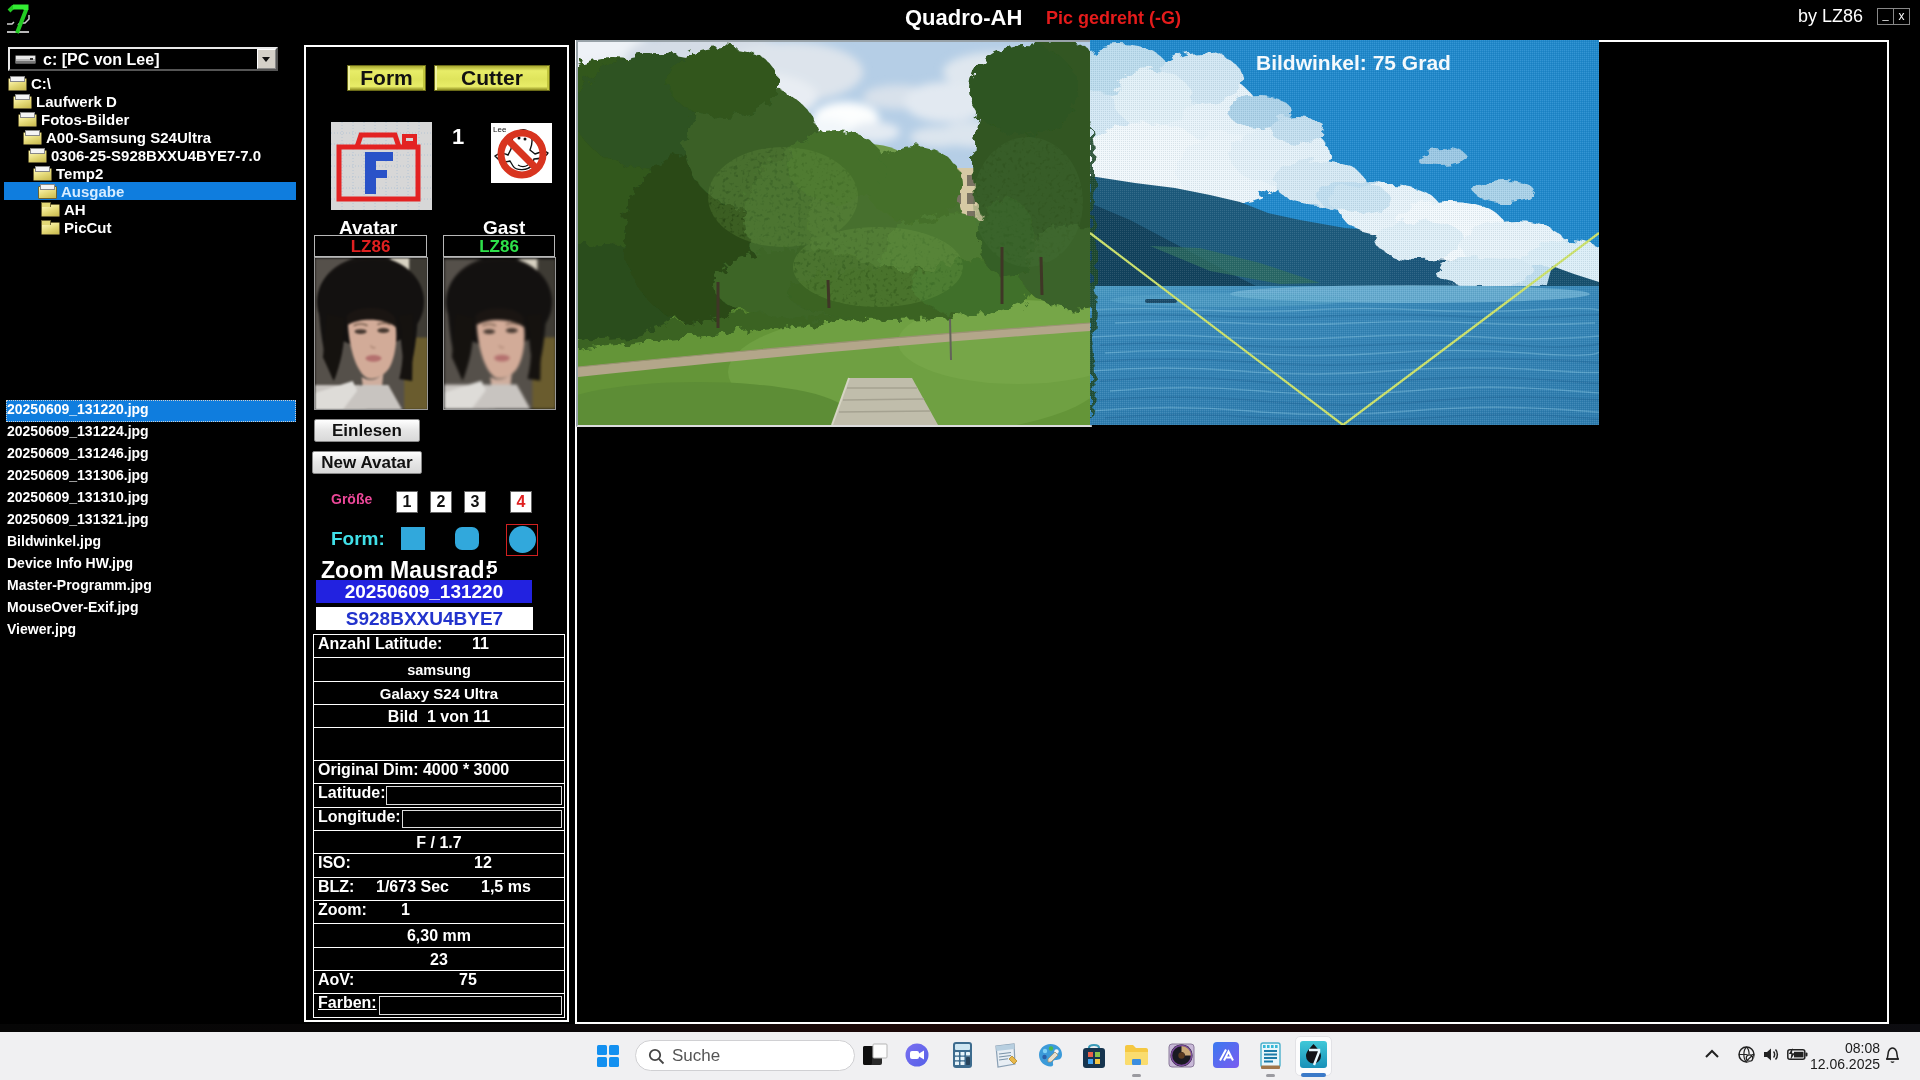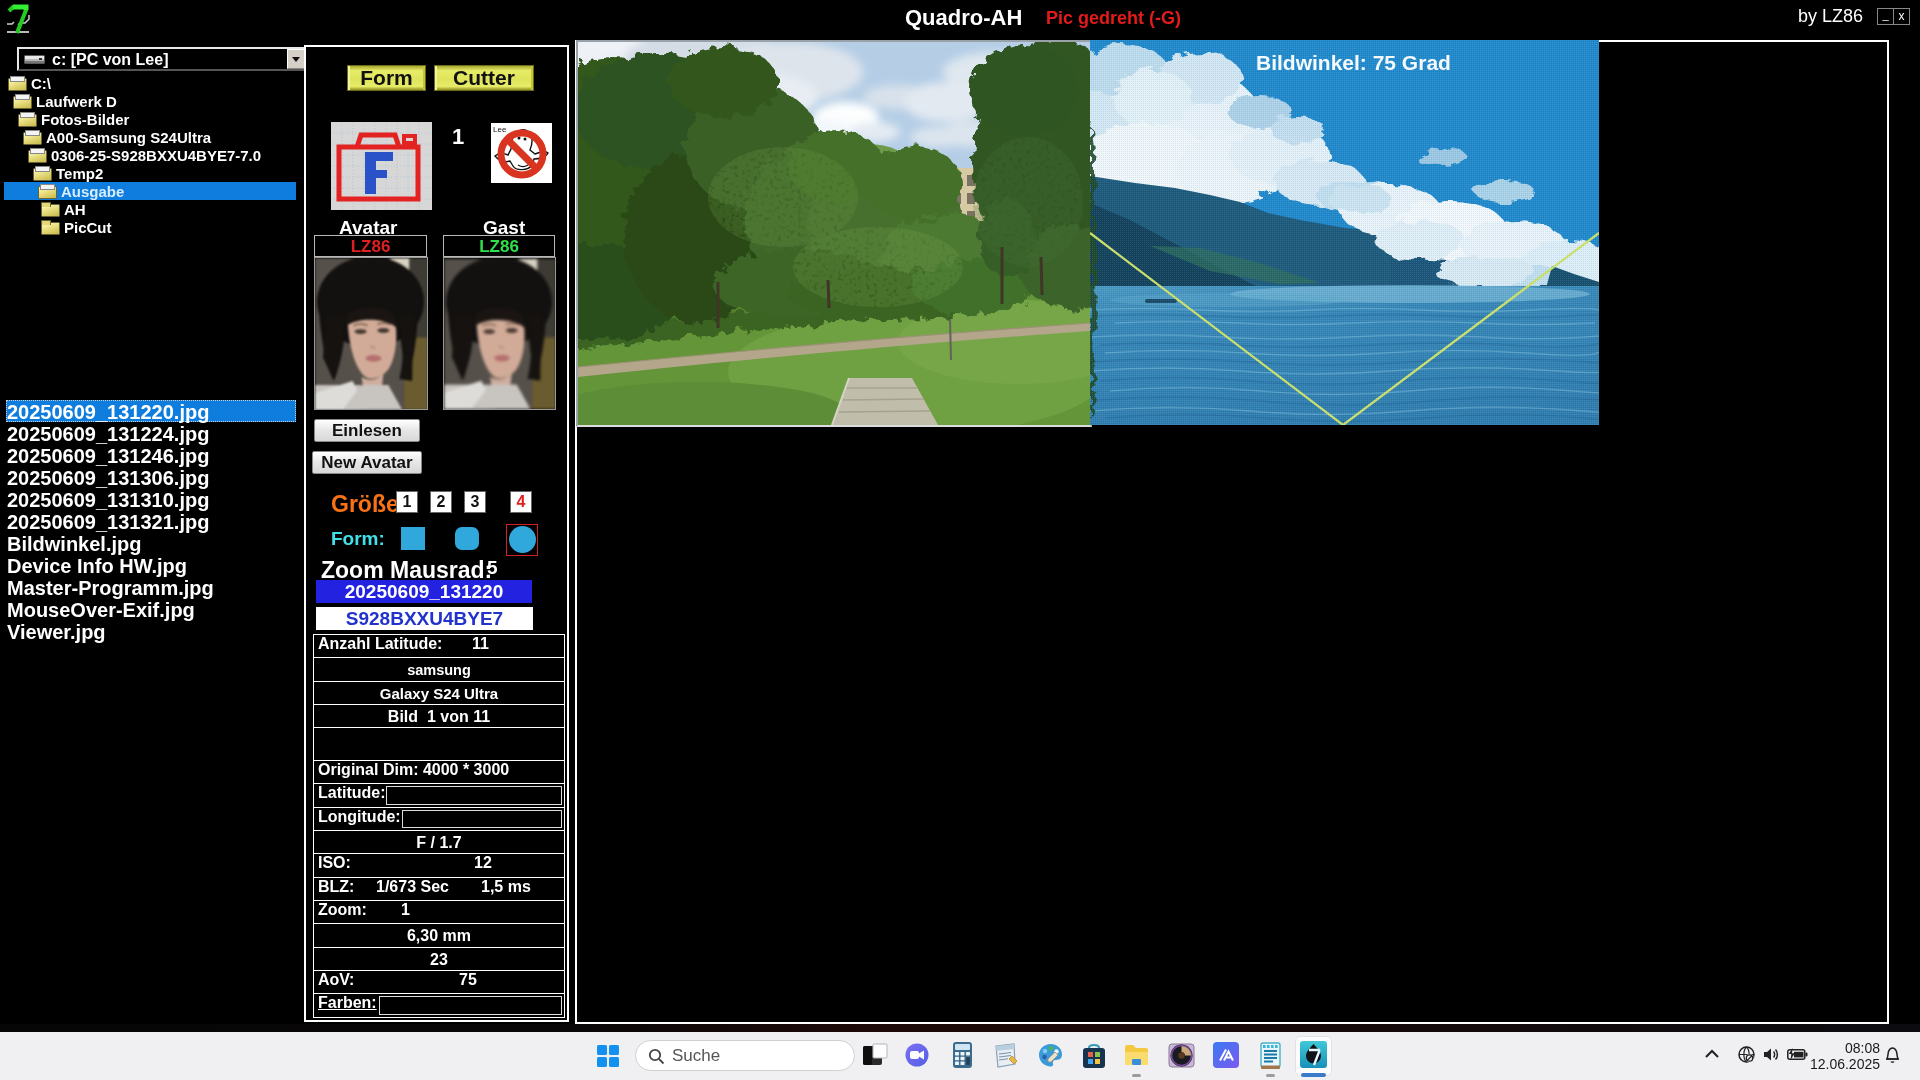--- a/index.html
+++ b/index.html
@@ -39,21 +39,21 @@
 <path d="M5 8 L9 4 L22 4 L22 7 L13 30" stroke="#22cc22" stroke-width="4" fill="none" stroke-linejoin="miter"></path>
 <path d="M9 4 L22 4 L22 7" stroke="#33ee33" stroke-width="5" fill="none"></path>
 </svg>
 </div>
 <div class="abs" style="left:905px;top:5px;color:#fff;font-size:22px;font-weight:bold;">Quadro-AH</div>
 <div class="abs" style="left:1046px;top:8px;color:#e41b1b;font-size:18px;font-weight:bold;">Pic gedreht (-G)</div>
 <div class="abs" style="left:1798px;top:6px;color:#fff;font-size:18px;">by LZ86</div>
 <div class="abs" style="left:1877px;top:8px;width:17px;height:17px;border:1px solid #888;color:#fff;font-size:11px;text-align:center;line-height:13px;">_</div>
 <div class="abs" style="left:1893px;top:8px;width:17px;height:17px;border:1px solid #888;color:#fff;font-size:12px;text-align:center;line-height:15px;">x</div>
 
-<div class="abs" style="left:17px;top:47px;width:291px;height:24px;background:#000;border-top:2px solid #e8e8e8;border-left:2px solid #e8e8e8;border-bottom:2px solid #555;border-right:2px solid #555;">
+<div class="abs" style="left:8px;top:47px;width:270px;height:24px;background:#000;border-top:2px solid #e8e8e8;border-left:2px solid #e8e8e8;border-bottom:2px solid #555;border-right:2px solid #555;">
   <svg class="abs" style="left:5px;top:4px;" width="22" height="13" viewBox="0 0 22 13">
     <rect x="0" y="2" width="21" height="9" fill="#b8b8b8" stroke="#000" stroke-width="1"></rect>
     <rect x="1" y="3" width="19" height="3" fill="#e8e8e8"></rect>
     <rect x="1" y="8" width="19" height="2" fill="#777"></rect>
     <rect x="15" y="5" width="3" height="2" fill="#333"></rect>
   </svg>
   <div class="abs" style="left:33px;top:2px;color:#fff;font-size:16px;font-weight:bold;">c: [PC von Lee]</div>
   <div class="abs" style="right:0;top:0;width:19px;height:20px;background:#d4d0c8;border:1px solid #888;border-left-color:#fff;border-top-color:#fff;">
     <svg width="17" height="18" viewBox="0 0 17 18">
         <path d="M4 7 L12 7 L8 12 Z" fill="#111"></path>
@@ -93,21 +93,21 @@
   <div class="abs" style="left:0;top:126px;width:292px;height:18px;">
       <span class="fc" style="left:37px;"></span>
       <span class="tl" style="left:60px;">AH</span>
     </div>
   <div class="abs" style="left:0;top:144px;width:292px;height:18px;text-align:right;">
       <span class="fc" style="left:37px;"></span>
       <span class="tl" style="left:60px;">PicCut</span>
     </div>
 </div>
 
-<div id="files" class="abs" style="left:6px;top:400px;width:290px;height:250px;color:#fff;font-size:20px;font-weight:bold;">
+<div id="files" class="abs" style="left:6px;top:400px;width:290px;height:250px;color:#fff;font-size:14px;font-weight:bold;">
   <div class="row" style="top:0px;background:#0f7dde;outline:1px dotted #cfcfcf;outline-offset:-1px;">
       <span class="fl" style="top:1px;">20250609_131220.jpg</span>
     </div>
   <div class="row" style="top:22px;">
       <span class="fl" style="top:1px;">20250609_131224.jpg</span>
     </div>
   <div class="row" style="top:44px;">
       <span class="fl" style="top:1px;">20250609_131246.jpg</span>
     </div>
   <div class="row" style="top:66px;">
@@ -133,21 +133,21 @@
     </div>
   <div class="row" style="top:220px;">
       <span class="fl" style="top:1px;">Viewer.jpg</span>
     </div>
 </div>
 
 <div class="abs" style="left:304px;top:45px;width:265px;height:977px;border:2px solid #fff;background:#000;"></div>
 <div id="midpanel" class="abs" style="left:304px;top:45px;width:265px;height:977px;color:#fff;">
 
   <div class="abs ybtn" style="left:43px;top:20px;width:79px;height:26px;">Form</div>
-  <div class="abs ybtn" style="left:130px;top:20px;width:100px;height:26px;">Cutter</div>
+  <div class="abs ybtn" style="left:130px;top:20px;width:116px;height:26px;">Cutter</div>
 
   <div class="abs" style="left:27px;top:77px;width:101px;height:88px;">
     <svg width="101" height="88" viewBox="0 0 101 88">
       <rect width="101" height="88" fill="#d7d7d7"></rect>
       <g stroke="#b4c4d4" stroke-width="1" stroke-dasharray="1,2">
         <path d="M0 11H101 M0 22H101 M0 33H101 M0 44H101 M0 55H101 M0 66H101 M0 77H101"></path>
         <path d="M11 0V88 M22 0V88 M33 0V88 M44 0V88 M55 0V88 M66 0V88 M77 0V88 M88 0V88"></path>
       </g>
       <rect x="8" y="25" width="79" height="52" fill="none" stroke="#e32222" stroke-width="5"></rect>
       <path d="M26 25 L30 13 L64 13 L68 25" fill="none" stroke="#e32222" stroke-width="5"></path>
@@ -217,21 +217,21 @@
   </div>
   <div class="abs" style="left:139px;top:212px;width:113px;height:153px;border:1px solid #999;overflow:hidden;">
     <svg width="112" height="152" style="filter:blur(1.6px);">
         <use href="#portrait" width="112" height="152"></use>
       </svg>
   </div>
 
   <div class="abs gbtn" style="left:10px;top:374px;width:106px;height:23px;">Einlesen</div>
   <div class="abs gbtn" style="left:8px;top:406px;width:110px;height:23px;">New Avatar</div>
 
-  <div class="abs" style="left:27px;top:446px;font-size:23px;font-weight:bold;color:#f97316;">Größe</div>
+  <div class="abs" style="left:27px;top:446px;font-size:14px;font-weight:bold;color:#ec4899;">Größe</div>
   <div class="abs nbtn" style="left:92px;top:446px;">1</div>
   <div class="abs nbtn" style="left:126px;top:446px;">2</div>
   <div class="abs nbtn" style="left:160px;top:446px;">3</div>
   <div class="abs nbtn" style="left:206px;top:446px;color:#e02020;">4</div>
 
   <div class="abs" style="left:27px;top:483px;font-size:19px;font-weight:bold;color:#40e0e8;">Form:</div>
   <div class="abs" style="left:97px;top:482px;width:24px;height:23px;background:#31a8dc;"></div>
   <div class="abs" style="left:151px;top:482px;width:24px;height:23px;background:#31a8dc;border-radius:7px;"></div>
   <div class="abs" style="left:202px;top:479px;width:32px;height:32px;border:1px solid #d02020;"></div>
   <div class="abs" style="left:205px;top:481px;width:27px;height:27px;background:#31a8dc;border-radius:50%;"></div>

